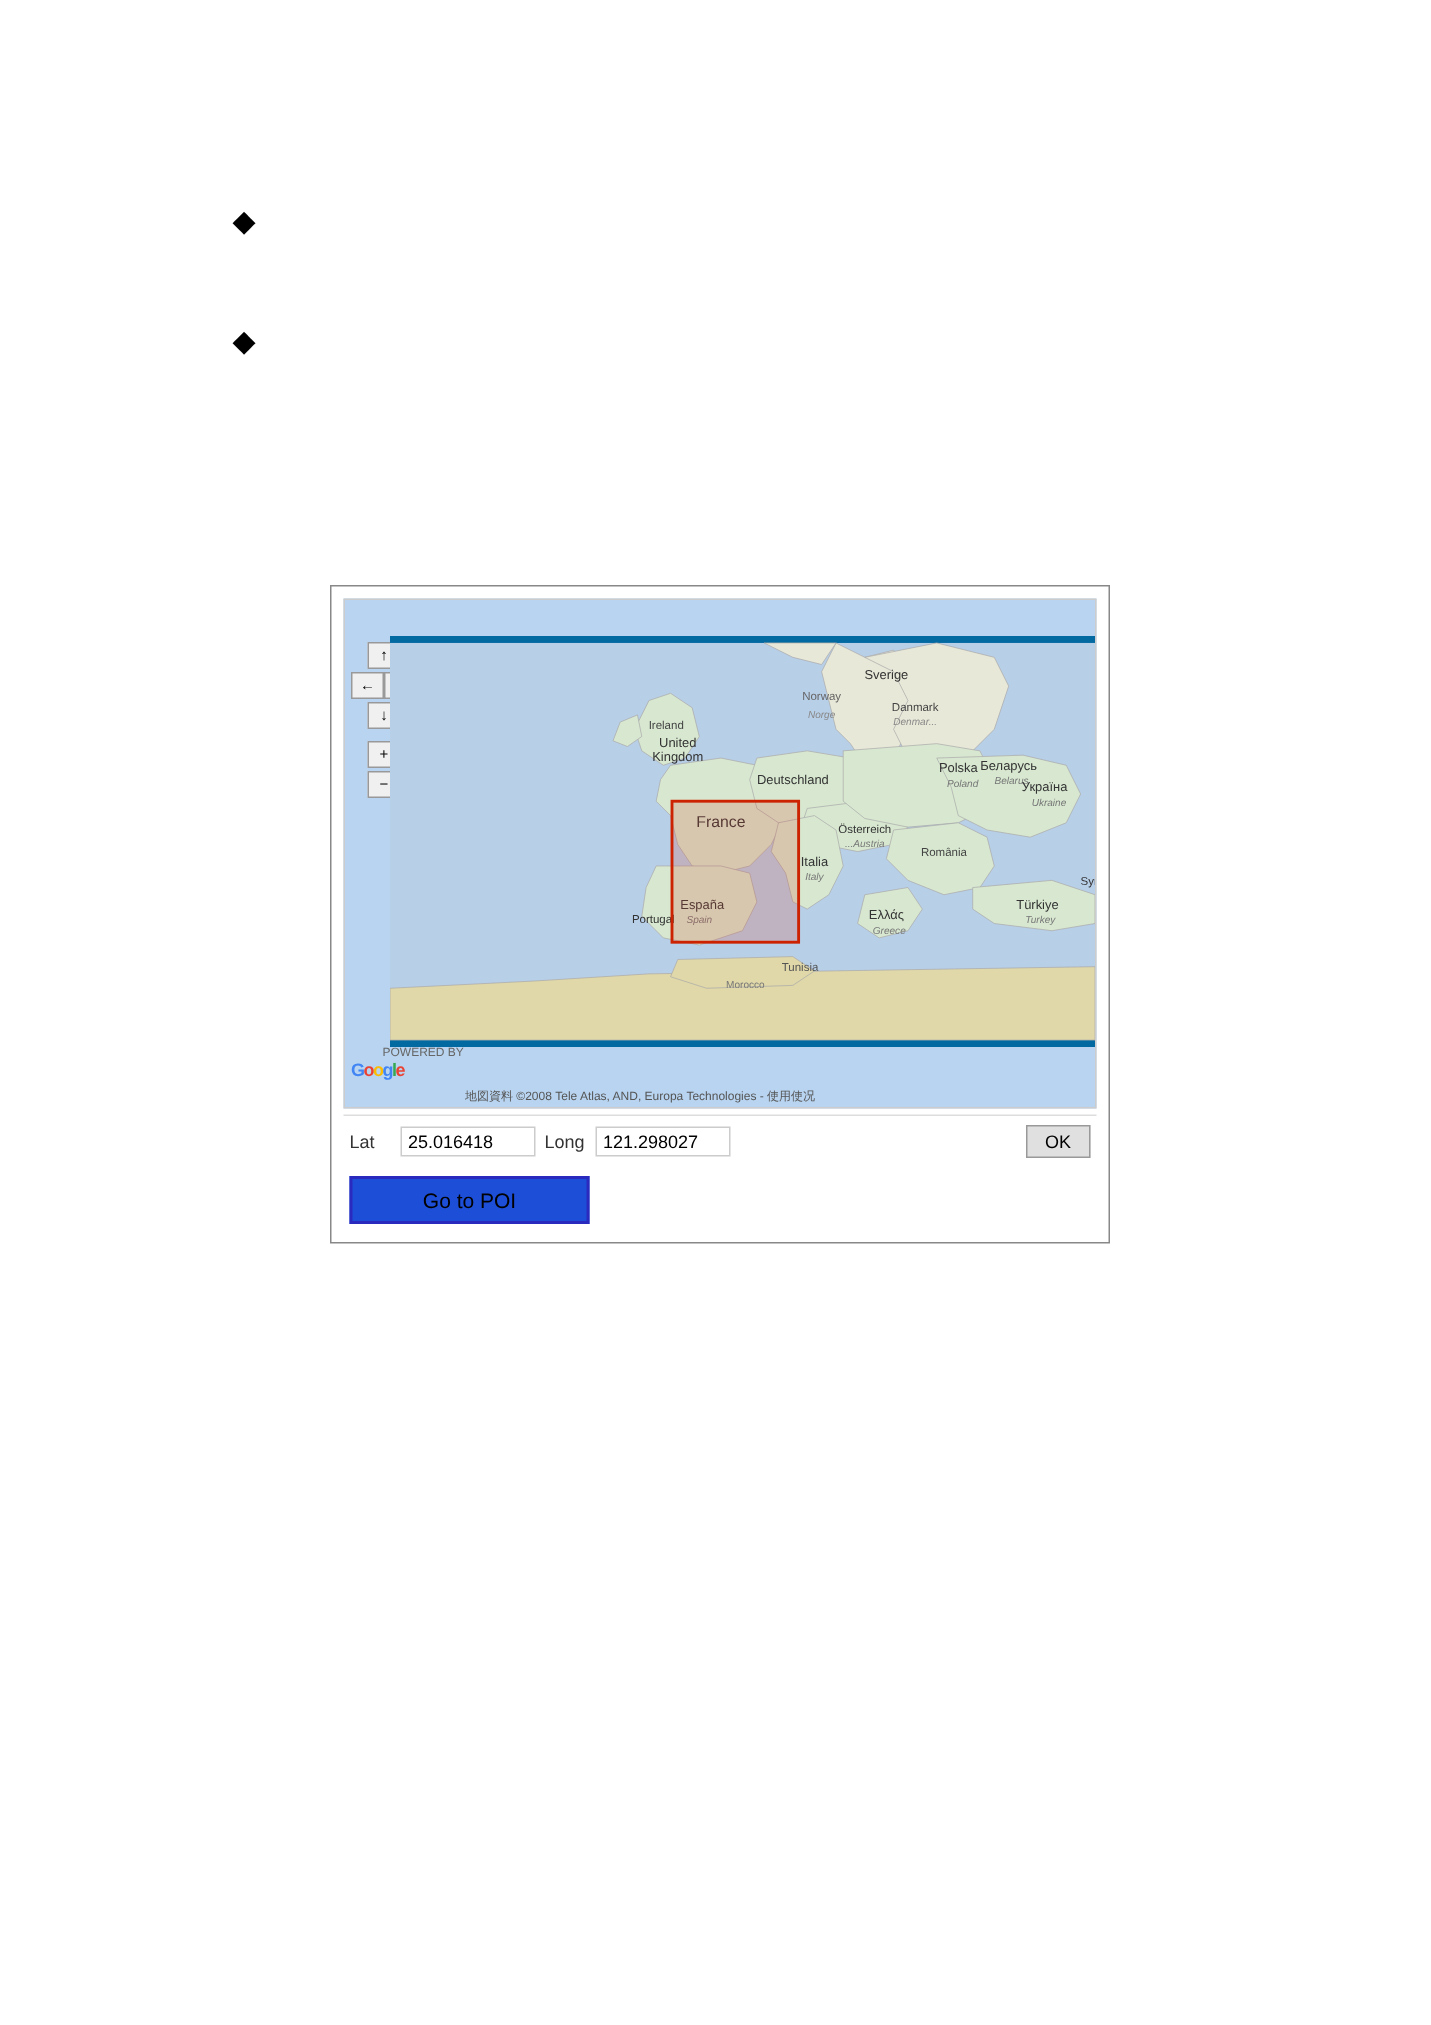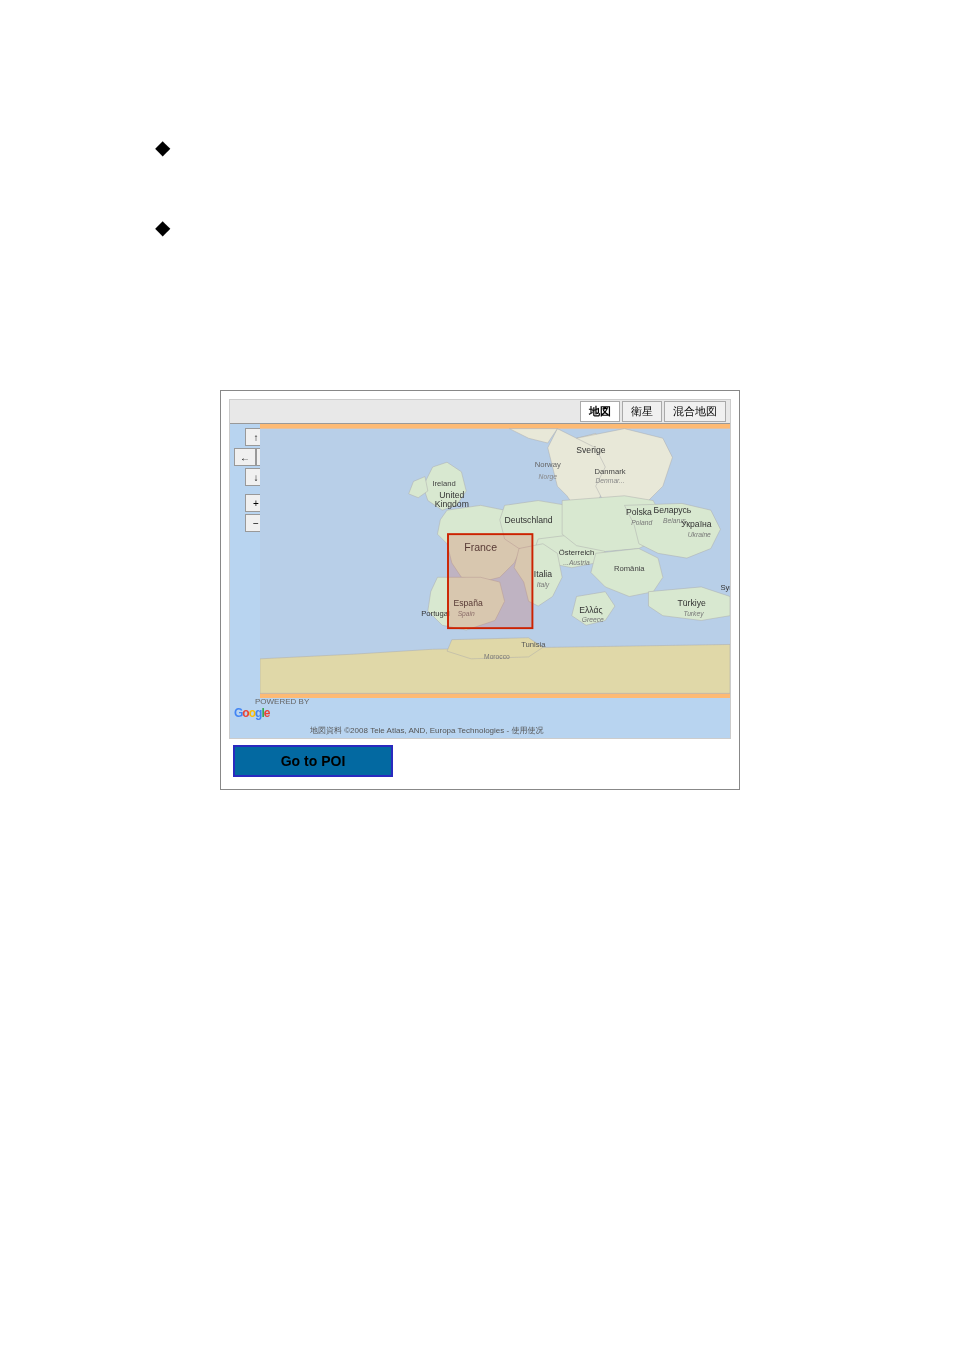--- a/index.html
+++ b/index.html
@@ -90,21 +90,21 @@
       gap: 0;
     }
 
     
     .map-content {
       position: absolute;
       top: 24px;
       left: 30px;
       right: 0;
       bottom: 40px;
-      background: #fdba74;
+      background: #0369a1;
       overflow: hidden;
     }
 
     
     .google-brand {
       position: absolute;
       bottom: 18px;
       left: 4px;
       display: flex;
       flex-direction: column;
@@ -165,49 +165,44 @@
     }
 
     
     .goto-poi-row {
       display: flex;
       padding: 4px;
       margin-top: 2px;
     }
     .goto-poi-btn {
       border: 2px solid #2a2abf;
-      background: #0369a1;
+      background: #1d4ed8;
       padding: 6px 24px;
       font-size: 14px;
       cursor: pointer;
-      font-weight: bold;
+      font-weight: normal;
       min-width: 160px;
     }
 
     
     .europe-svg {
       width: 100%;
       height: 100%;
     }
   </style>
 </head>
 <body>
 
 <div class="bullet-point" style="top:135px; left:155px;">◆</div>
 <div class="bullet-point" style="top:215px; left:155px;">◆</div>
 
 <div class="main-container">
 
   <div class="map-area">
 
-    <div class="map-tabs">
-      <div class="map-tab active">地図</div>
-      <div class="map-tab">衛星</div>
-      <div class="map-tab">混合地図</div>
-    </div>
 
     <div class="map-controls">
       <div class="map-ctrl-btn">↑</div>
       <div class="map-ctrl-row">
         <div class="map-ctrl-btn">←</div>
         <div class="map-ctrl-btn">→</div>
       </div>
       <div class="map-ctrl-btn">↓</div>
       <div style="height:4px;"></div>
       <div class="map-ctrl-btn">+</div>
@@ -291,18 +286,25 @@
     <div class="google-brand">
       <div class="powered-by">POWERED BY</div>
       <div class="google-logo">
         <span>G</span><span>o</span><span>o</span><span>g</span><span>l</span><span>e</span>
       </div>
     </div>
 
     <div class="map-footer-text">地図資料 ©2008 Tele Atlas, AND, Europa Technologies - 使用使况</div>
   </div>
 
+  <div class="coord-row">
+    <label class="coord-label">Lat</label>
+    <input class="coord-input" type="text" value="25.016418" style="">
+    <label class="coord-label">Long</label>
+    <input class="coord-input" type="text" value="121.298027" style="">
+    <button class="ok-button">OK</button>
+  </div>
 
   <div class="goto-poi-row">
     <button class="goto-poi-btn">Go to POI</button>
   </div>
 
 </div>
 
 </body></html>

